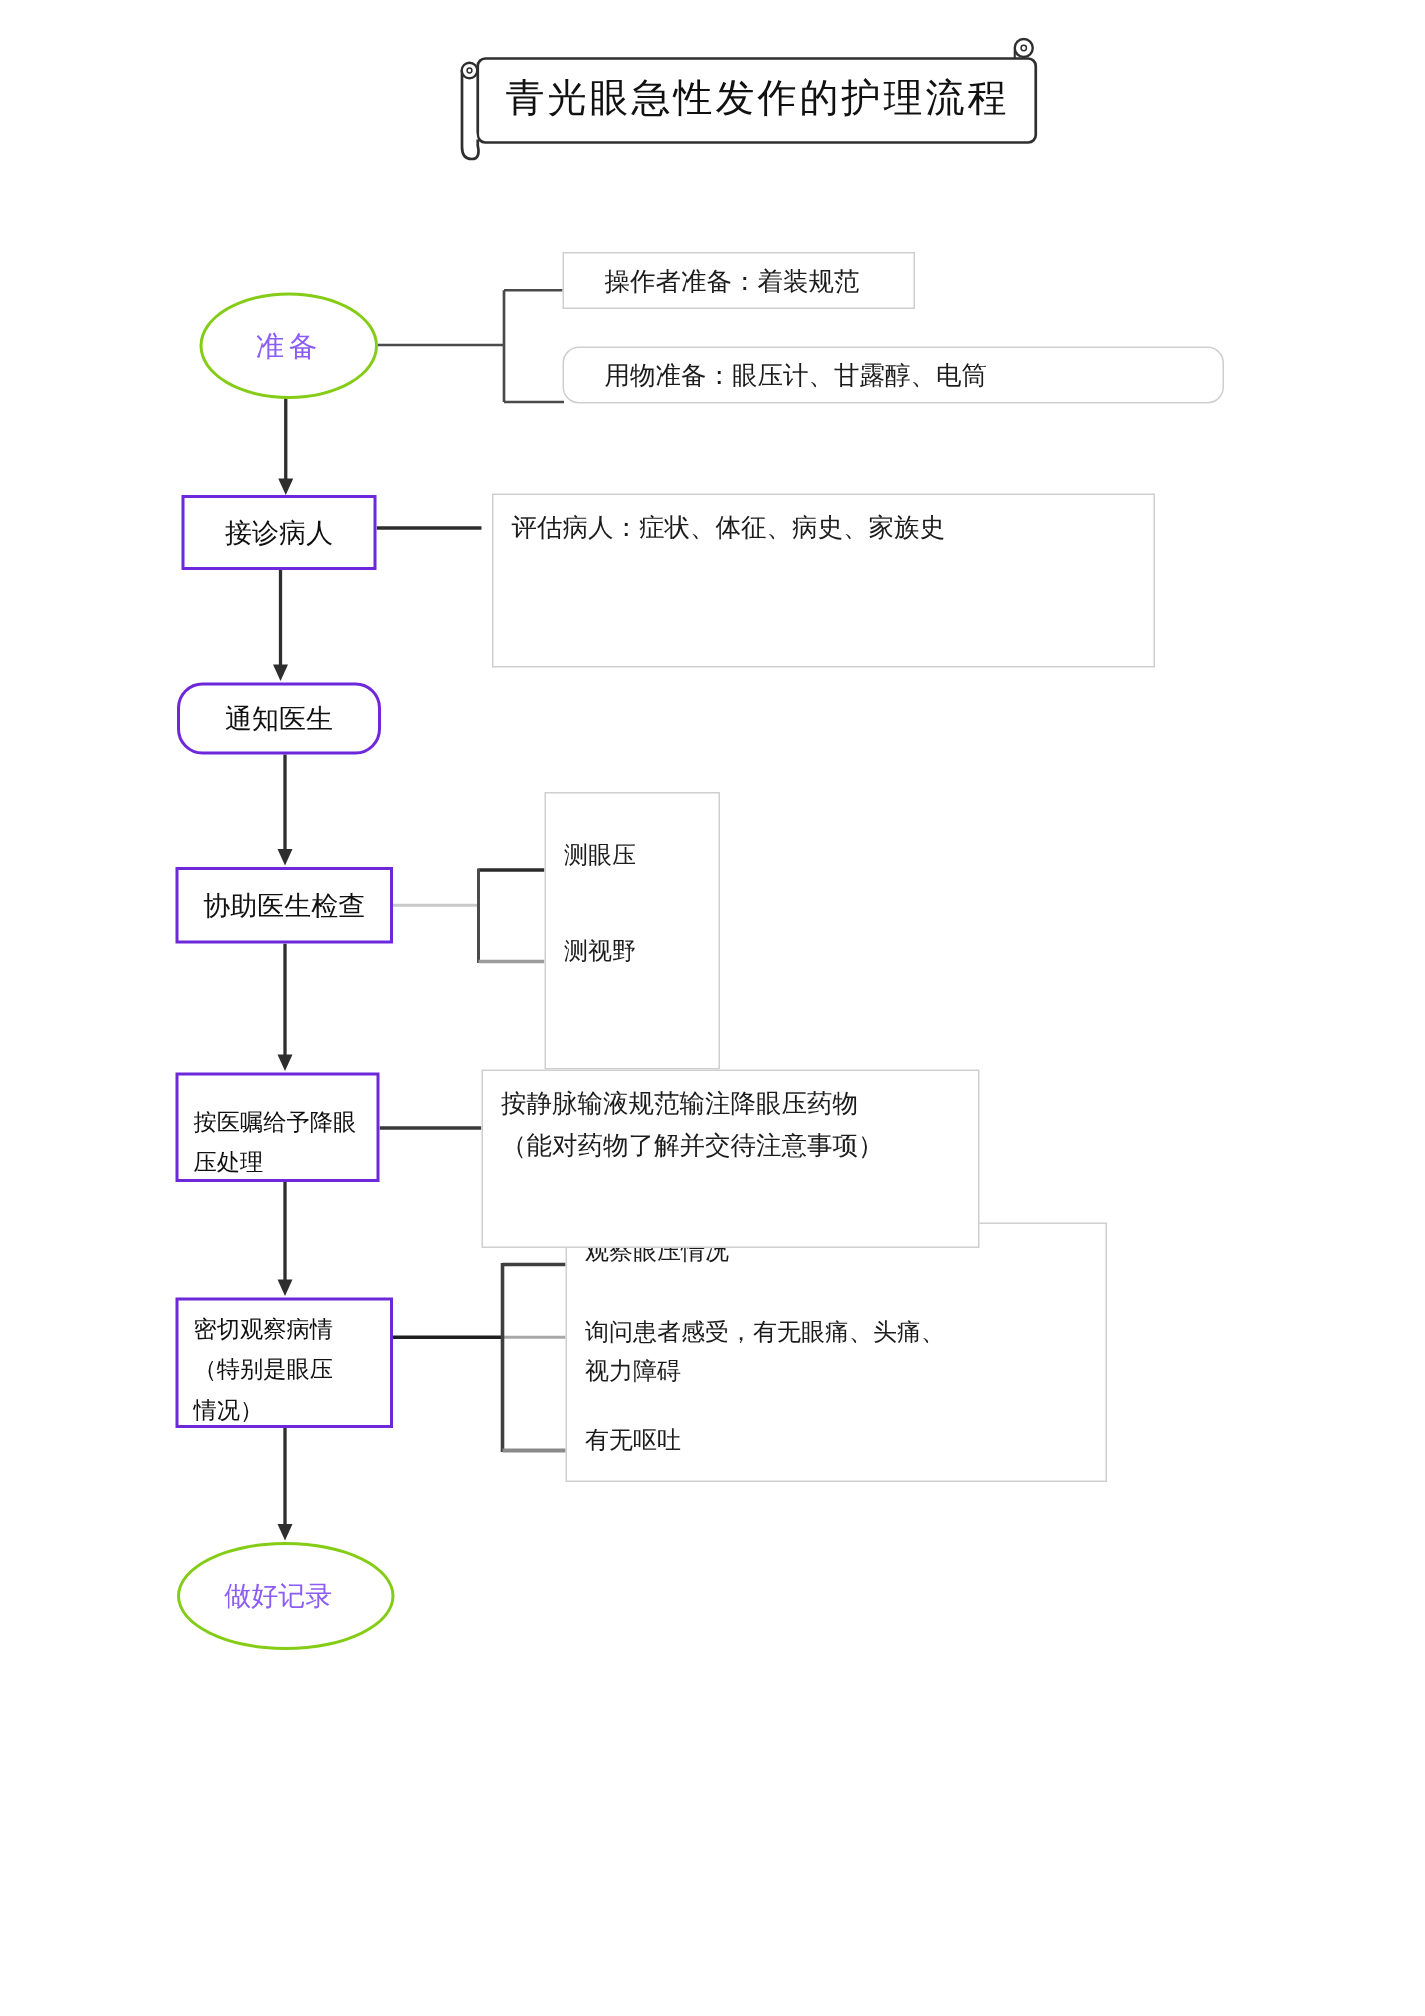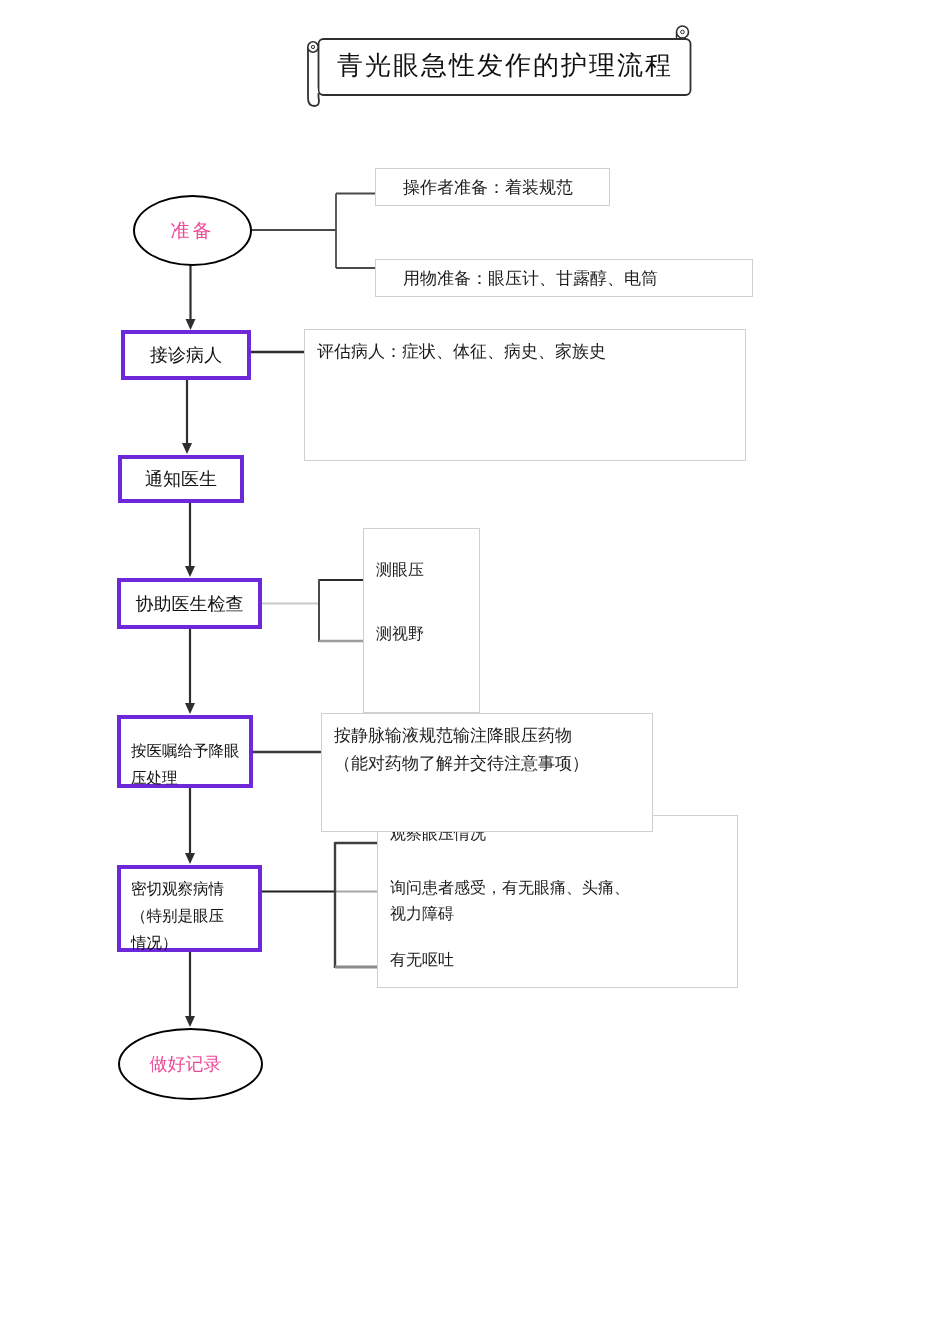--- a/index.html
+++ b/index.html
@@ -22,48 +22,48 @@
     font-size:26px;letter-spacing:2px;color:#111;white-space:nowrap;
   }
 
   
   .abox{
     position:absolute;background:#fff;border:1px solid #cfcfcf;box-sizing:border-box;
     font-size:17px;color:#1c1c1c;
   }
   .abox .aline{position:absolute;left:12px;white-space:nowrap;}
   .box-op   {left:375px;top:168px;width:235px;height:38px;}
-  .box-sup  {left:375px;top:259px;width:378px;height:38px;}
-  .box-ass  {left:304px;top:329px;width:442px;height:132px;}
+  .box-sup  {left:375px;top:231px;width:441px;height:38px;border-radius:11px;}
+  .box-ass  {left:328px;top:329px;width:442px;height:116px;}
   .box-chk  {left:363px;top:528px;width:117px;height:185px;font-size:16px;}
   .box-iv   {left:321px;top:713px;width:332px;height:119px;}
   .box-mon  {left:377px;top:815px;width:361px;height:173px;font-size:16px;padding-left:46px;}
   .vcenter{display:flex;align-items:center;padding-left:27px;}
   .box-ass .aline{top:10px;}
   .box-chk .l0{top:31px;} .box-chk .l1{top:95px;}
   .box-iv  .l0{top:10px;} .box-iv .l1{top:38px;}
   .box-mon .l0{top:8px;}  .box-mon .l1{top:62px;} .box-mon .l2{top:88px;} .box-mon .l3{top:134px;}
 
   
   .nbox{
-    position:absolute;background:#fff;border:4px solid #6d28d9;box-sizing:border-box;
+    position:absolute;background:#fff;border:2px solid #6d28d9;box-sizing:border-box;
     font-size:18px;color:#111;
   }
   .ncenter{display:flex;align-items:center;justify-content:center;}
   .box-receive{left:121px;top:330px;width:130px;height:50px;}
-  .box-notify {left:118px;top:455px;width:126px;height:48px;}
+  .box-notify {left:118px;top:455px;width:136px;height:48px;border-radius:17px;}
   .box-assist {left:117px;top:578px;width:145px;height:51px;}
   .box-treat  {left:117px;top:715px;width:136px;height:73px;font-size:15.5px;padding:18px 0 0 10px;line-height:27px;}
   .box-obs    {left:117px;top:865px;width:145px;height:87px;font-size:15.5px;padding:6px 0 0 10px;line-height:27px;}
   .nline{display:block;white-space:nowrap;}
 
   
   .ellipse{
-    position:absolute;background:#fff;border:2px solid #000000;border-radius:50%;
-    box-sizing:border-box;display:flex;align-items:center;justify-content:center;color:#ec4899;
+    position:absolute;background:#fff;border:2px solid #84cc16;border-radius:50%;
+    box-sizing:border-box;display:flex;align-items:center;justify-content:center;color:#8b5cf6;
   }
   .ell-start{left:133px;top:195px;width:119px;height:71px;font-size:19px;letter-spacing:3px;}
   .ell-end  {left:118px;top:1028px;width:145px;height:72px;font-size:18px;padding-right:10px;}
 </style>
 </head>
 <body>
 
 <div class="page">
 
   <svg id="lines" width="950" height="1344" viewBox="0 0 950 1344">

